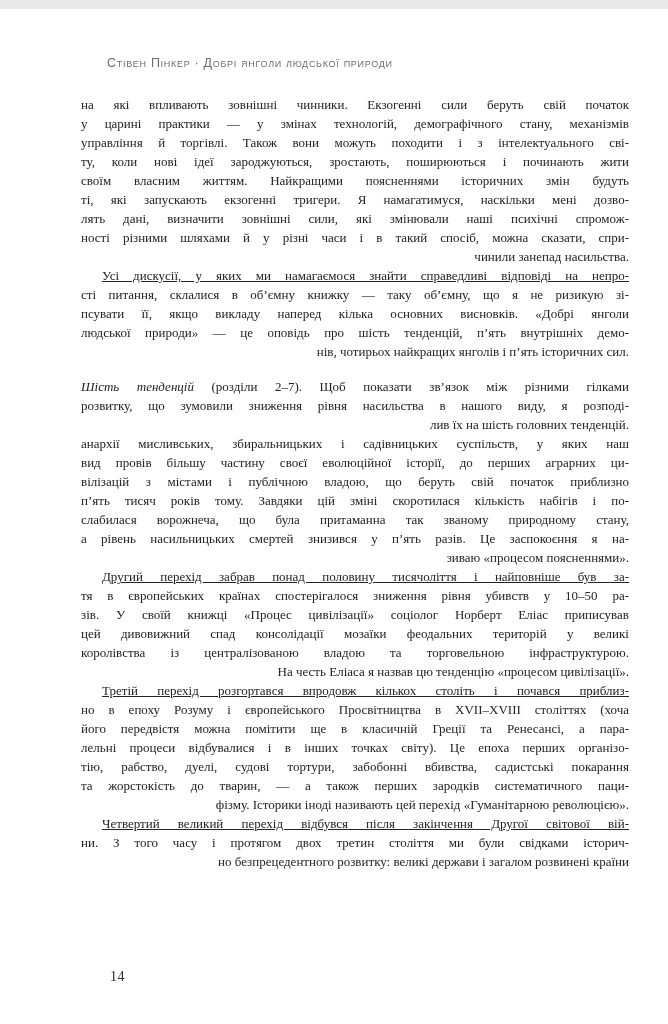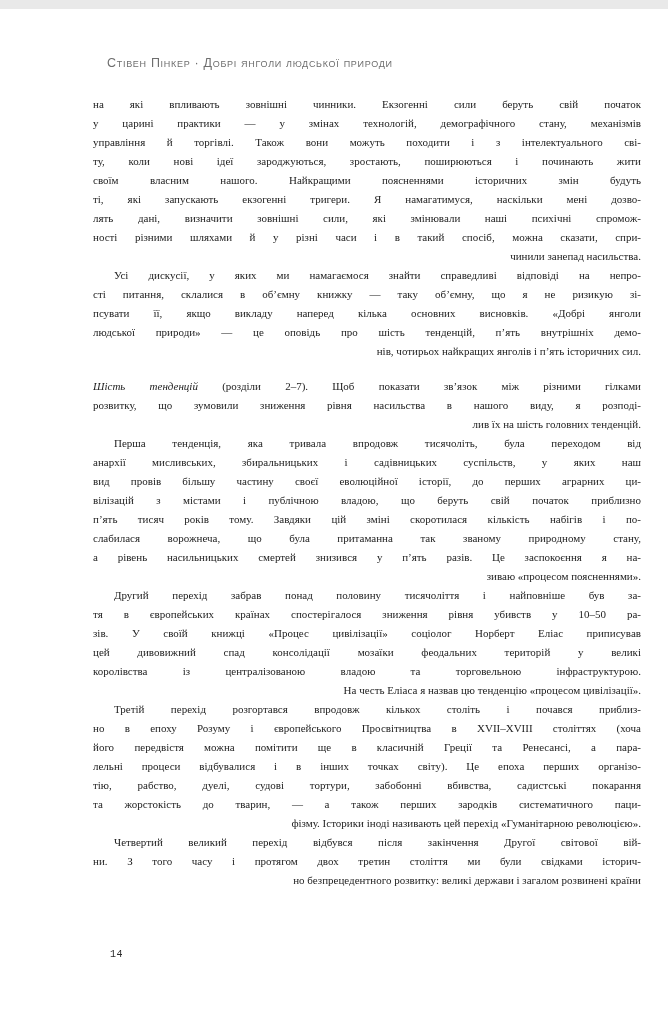--- a/index.html
+++ b/index.html
@@ -22,85 +22,85 @@
     top:47px;left:107px;
     font-family:"Liberation Sans","DejaVu Sans",sans-serif;
     font-variant:small-caps;
     font-size:12.5px;
     letter-spacing:0.7px;
     color:var(--header-text);
     white-space:nowrap;
   }
   .text-column{
     position:absolute;
-    top:86px;left:93px;
+    top:86px;left:81px;
     width:548px;
     color:var(--body-text);
-    font-size:11px;
+    font-size:13px;
     line-height:19px;
   }
   .paragraph{margin:0;padding:0;}
   .paragraph.space-before{margin-top:16px;}
   .line{
     height:19px;
     overflow:hidden;
     text-align:right;
     white-space:normal;
   }
   .line.just{
     text-align:justify;
     text-align-last:justify;
   }
   .line.first-indent{
     padding-left:21px;
+    text-decoration:underline;
   }
   .line em{
     font-style:italic;
   }
   .page-number{
     position:absolute;
-    top:940px;left:110px;
-    font-family:Liberation Mono, monospace;
-    font-size:10px;
+    top:960px;left:110px;
+    font-family:Liberation Serif, serif;
+    font-size:14px;
     letter-spacing:0.5px;
     color:var(--page-number-text);
   }
 </style>
 </head>
 <body>
 
 <div class="page">
   <div class="running-header">Стівен Пінкер · Добрі янголи людської природи</div>
 
   <main class="text-column" id="text-column">
       <div class="paragraph">
         <div class="line just">на які впливають зовнішні чинники. Екзогенні сили беруть свій початок</div>
         <div class="line just">у царині практики — у змінах технологій, демографічного стану, механізмів</div>
         <div class="line just">управління й торгівлі. Також вони можуть походити і з інтелектуального сві-</div>
         <div class="line just">ту, коли нові ідеї зароджуються, зростають, поширюються і починають жити</div>
-        <div class="line just">своїм власним нашого. Найкращими поясненнями історичних змін будуть</div>
+        <div class="line just">своїм власним життям. Найкращими поясненнями історичних змін будуть</div>
         <div class="line just">ті, які запускають екзогенні тригери. Я намагатимуся, наскільки мені дозво-</div>
         <div class="line just">лять дані, визначити зовнішні сили, які змінювали наші психічні спромож-</div>
         <div class="line just">ності різними шляхами й у різні часи і в такий спосіб, можна сказати, спри-</div>
         <div class="line">чинили занепад насильства.</div>
       </div>
       <div class="paragraph">
         <div class="line just first-indent">Усі дискусії, у яких ми намагаємося знайти справедливі відповіді на непро-</div>
         <div class="line just">сті питання, склалися в об’ємну книжку — таку об’ємну, що я не ризикую зі-</div>
         <div class="line just">псувати її, якщо викладу наперед кілька основних висновків. «Добрі янголи</div>
         <div class="line just">людської природи» — це оповідь про шість тенденцій, п’ять внутрішніх демо-</div>
         <div class="line">нів, чотирьох найкращих янголів і п’ять історичних сил.</div>
       </div>
       <div class="paragraph space-before">
         <div class="line just"><em>Шість тенденцій</em> (розділи 2–7). Щоб показати зв’язок між різними гілками</div>
         <div class="line just">розвитку, що зумовили зниження рівня насильства в нашого виду, я розподі-</div>
         <div class="line">лив їх на шість головних тенденцій.</div>
       </div>
       <div class="paragraph">
-        <div class="line just first-indent">Перша тенденція, яка тривала впродовж тисячоліть, була переходом від</div>
         <div class="line just">анархії мисливських, збиральницьких і садівницьких суспільств, у яких наш</div>
         <div class="line just">вид провів більшу частину своєї еволюційної історії, до перших аграрних ци-</div>
         <div class="line just">вілізацій з містами і публічною владою, що беруть свій початок приблизно</div>
         <div class="line just">п’ять тисяч років тому. Завдяки цій зміні скоротилася кількість набігів і по-</div>
         <div class="line just">слабилася ворожнеча, що була притаманна так званому природному стану,</div>
         <div class="line just">а рівень насильницьких смертей знизився у п’ять разів. Це заспокоєння я на-</div>
         <div class="line">зиваю «процесом поясненнями».</div>
       </div>
       <div class="paragraph">
         <div class="line just first-indent">Другий перехід забрав понад половину тисячоліття і найповніше був за-</div>

